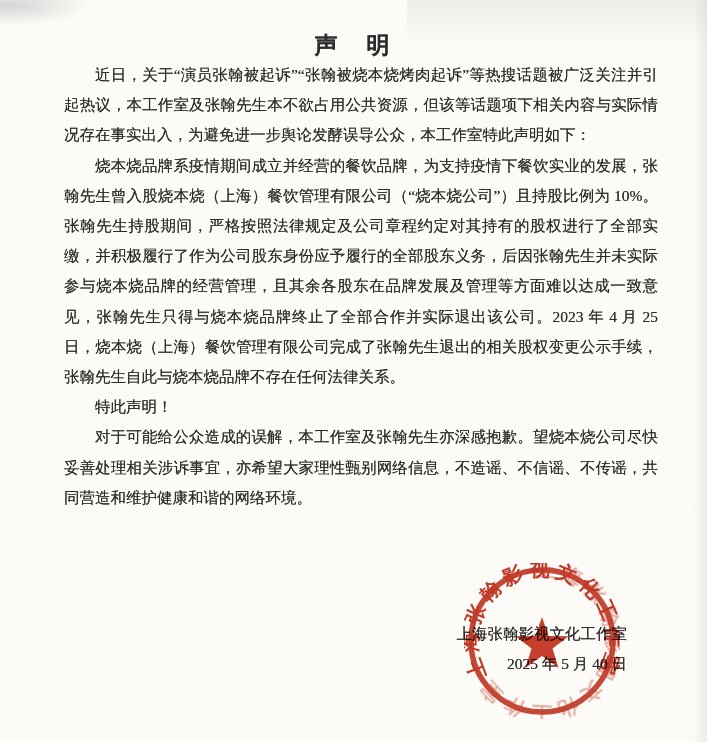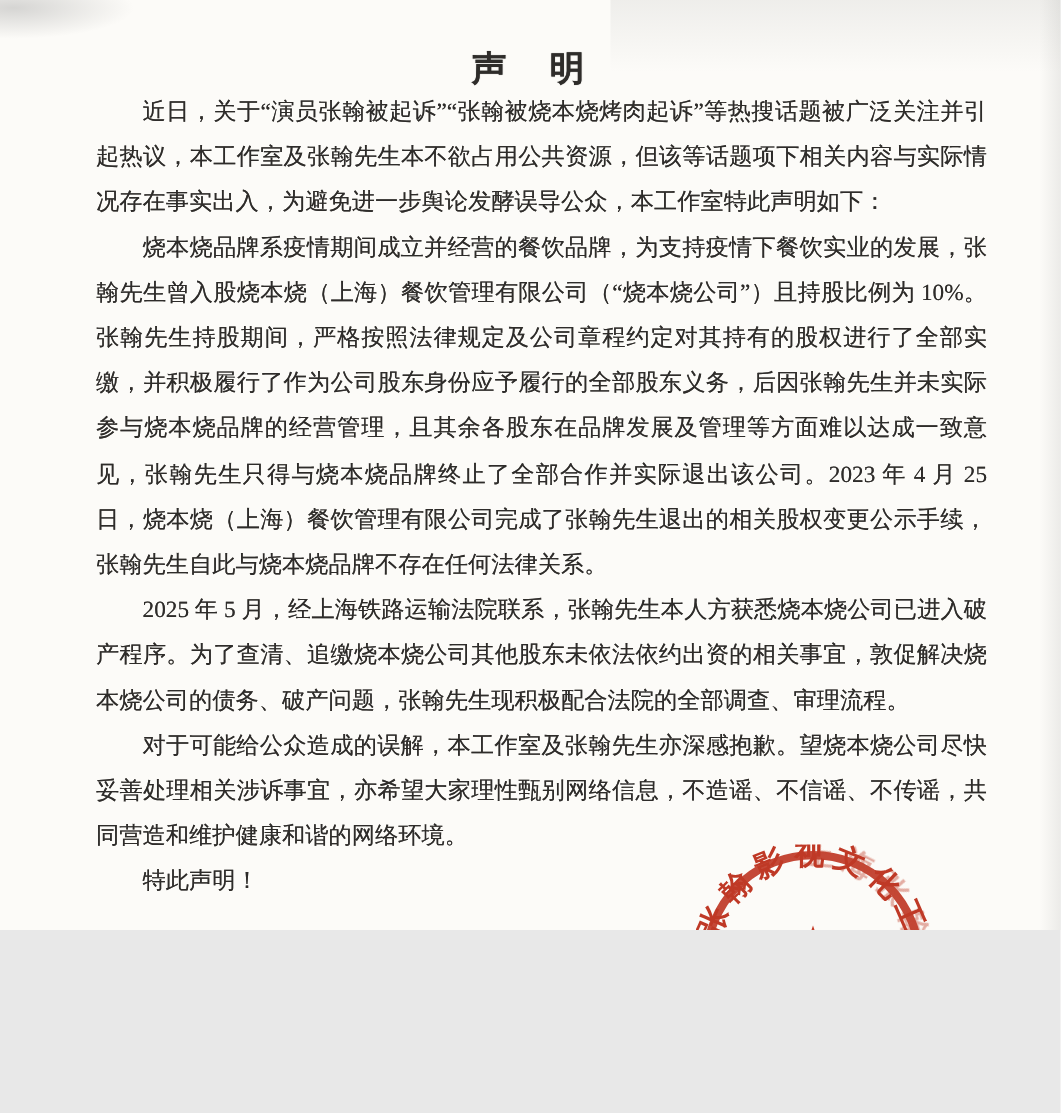--- a/index.html
+++ b/index.html
@@ -1,17 +1,17 @@
 <!DOCTYPE html>
 <html><head>
 <meta charset="utf-8">
 <style>
   html,body{margin:0;padding:0;background:#e8e8e8;}
   .page{
-    position:relative;width:707px;height:620px;margin:0 auto;
+    position:relative;width:707px;height:742px;margin:0 auto;
     background:#fcfbf8;overflow:hidden;
     font-family:"Liberation Serif","DejaVu Serif",serif;
     color:#2e2c2a;
   }
   
   .smudge{position:absolute;pointer-events:none;}
   .smudge-tl{left:0;top:0;width:90px;height:26px;
     background:radial-gradient(ellipse at 10% 20%, rgba(150,150,150,.38), rgba(150,150,150,0) 70%);}
   .smudge-tr{right:0;top:0;width:300px;height:48px;
     background:linear-gradient(180deg, rgba(190,190,188,.22), rgba(190,190,188,0));}
@@ -45,23 +45,22 @@
 
   <div class="smudge smudge-tl"></div>
   <div class="smudge smudge-tr"></div>
   <div class="smudge smudge-right"></div>
 
   <div class="title">声　明</div>
 
   <div class="body-text">
     <p>近日，关于“演员张翰被起诉”“张翰被烧本烧烤肉起诉”等热搜话题被广泛关注并引起热议，本工作室及张翰先生本不欲占用公共资源，但该等话题项下相关内容与实际情况存在事实出入，为避免进一步舆论发酵误导公众，本工作室特此声明如下：</p>
     <p>烧本烧品牌系疫情期间成立并经营的餐饮品牌，为支持疫情下餐饮实业的发展，张翰先生曾入股烧本烧（上海）餐饮管理有限公司（“烧本烧公司”）且持股比例为 10%。张翰先生持股期间，严格按照法律规定及公司章程约定对其持有的股权进行了全部实缴，并积极履行了作为公司股东身份应予履行的全部股东义务，后因张翰先生并未实际参与烧本烧品牌的经营管理，且其余各股东在品牌发展及管理等方面难以达成一致意见，张翰先生只得与烧本烧品牌终止了全部合作并实际退出该公司。2023 年 4 月 25 日，烧本烧（上海）餐饮管理有限公司完成了张翰先生退出的相关股权变更公示手续，张翰先生自此与烧本烧品牌不存在任何法律关系。</p>
-    <p>2025 年 5 月，经上海铁路运输法院联系，张翰先生本人方获悉烧本烧公司已进入破产程序。为了查清、追缴烧本烧公司其他股东未依法依约出资的相关事宜，敦促解决烧本烧公司的债务、破产问题，张翰先生现积极配合法院的全部调查、审理流程。</p>
+    <p>特此声明！</p>
     <p>对于可能给公众造成的误解，本工作室及张翰先生亦深感抱歉。望烧本烧公司尽快妥善处理相关涉诉事宜，亦希望大家理性甄别网络信息，不造谣、不信谣、不传谣，共同营造和维护健康和谐的网络环境。</p>
-    <p>特此声明！</p>
   </div>
 
   <div class="sign-block">
     <div>上海张翰影视文化工作室</div>
     <div>2025 年 5 月 40 日</div>
   </div>
 
   <svg class="stamp" viewBox="-78 -78 156 156" aria-hidden="true">
     <defs>
       <path id="sealArc" d="M -55 34 A 64.7 64.7 0 1 1 55 34" fill="none"></path>

